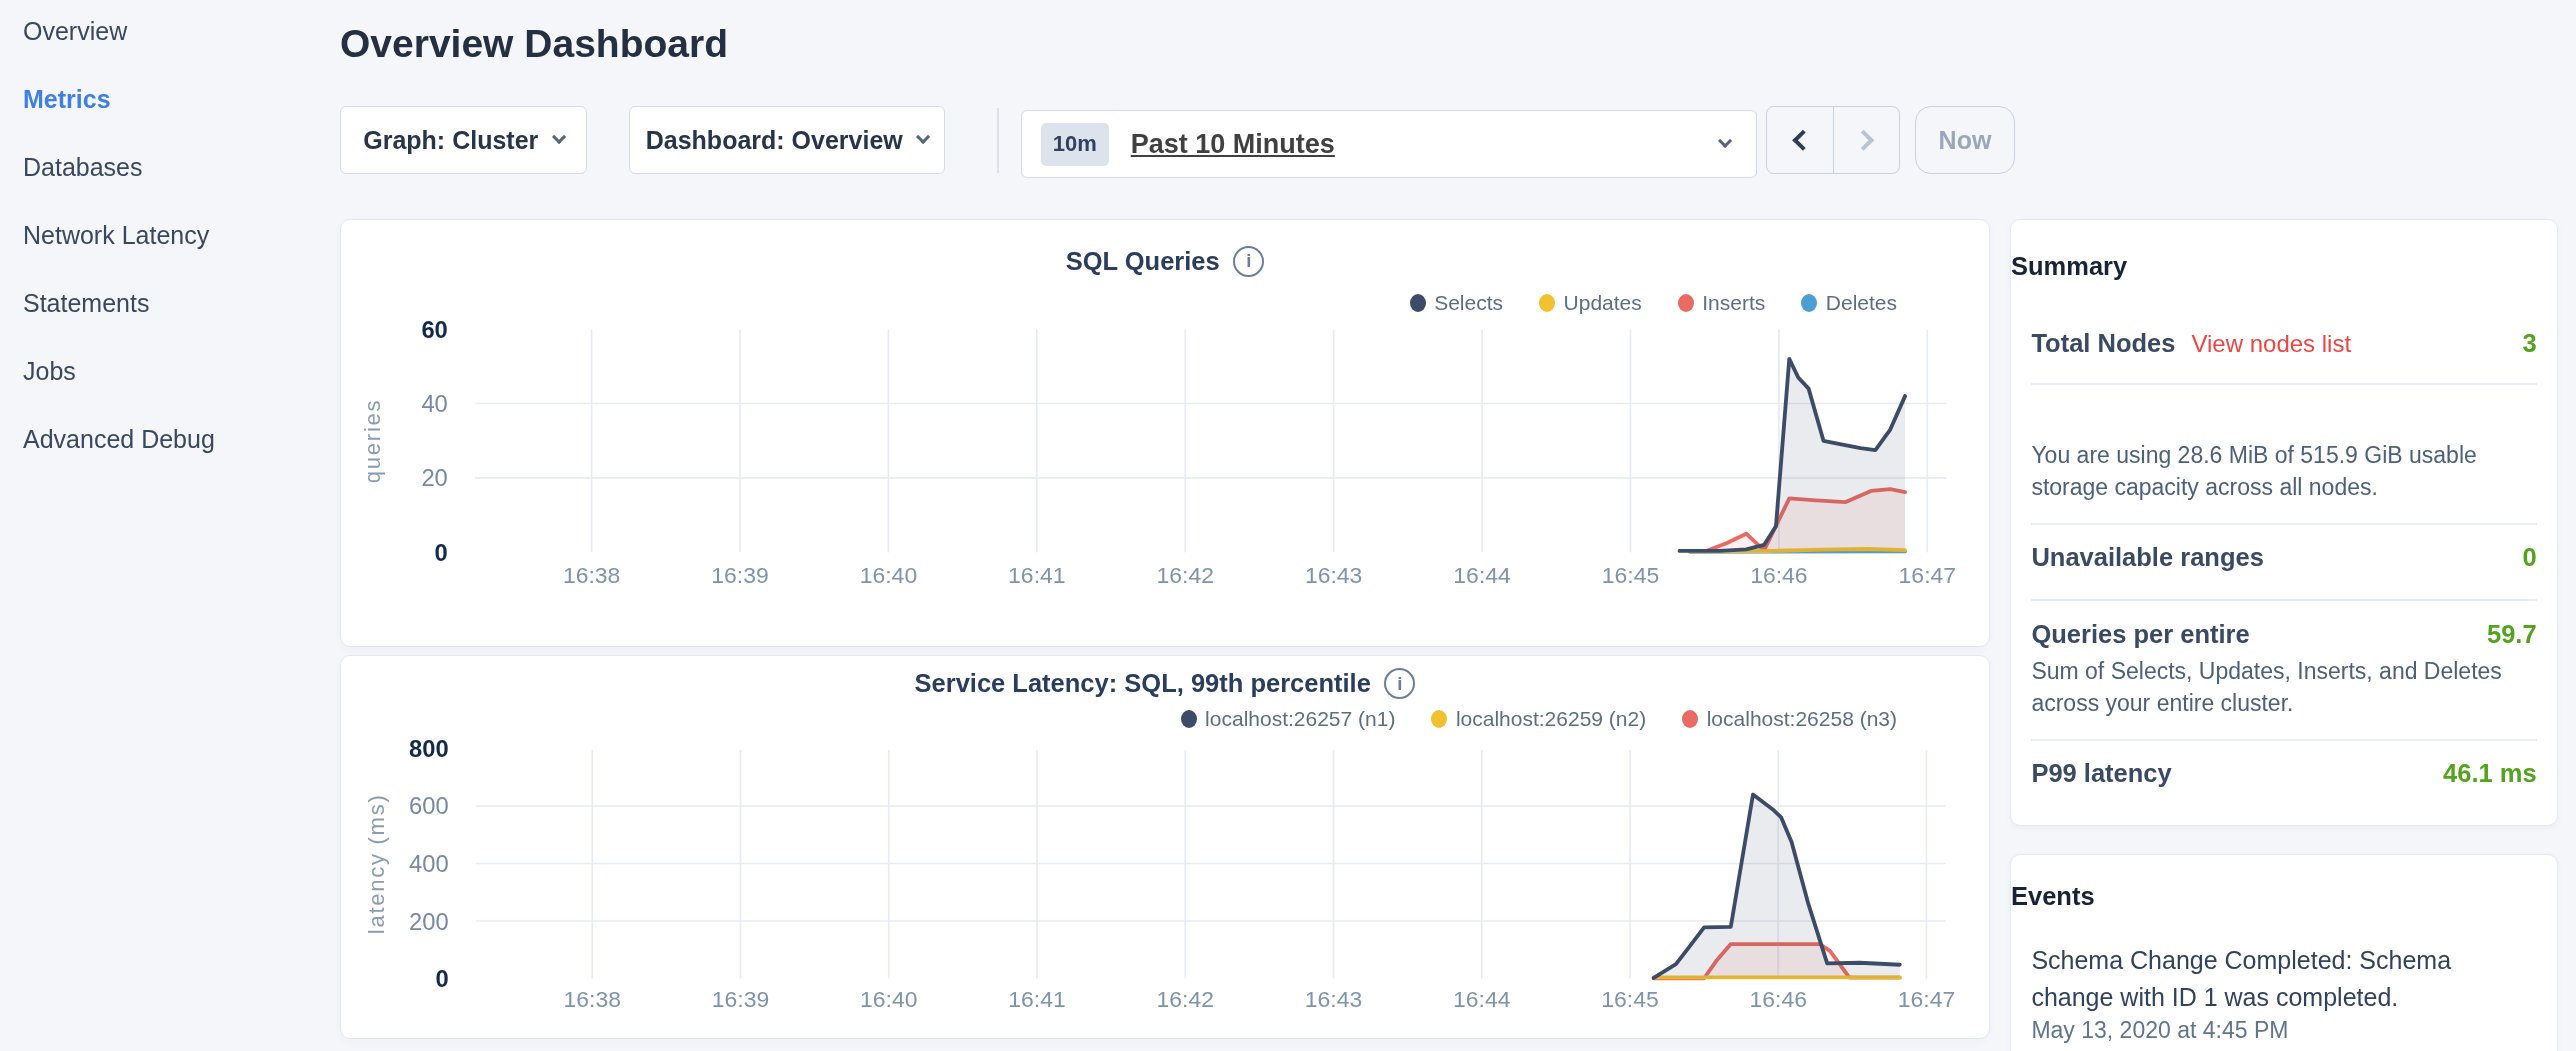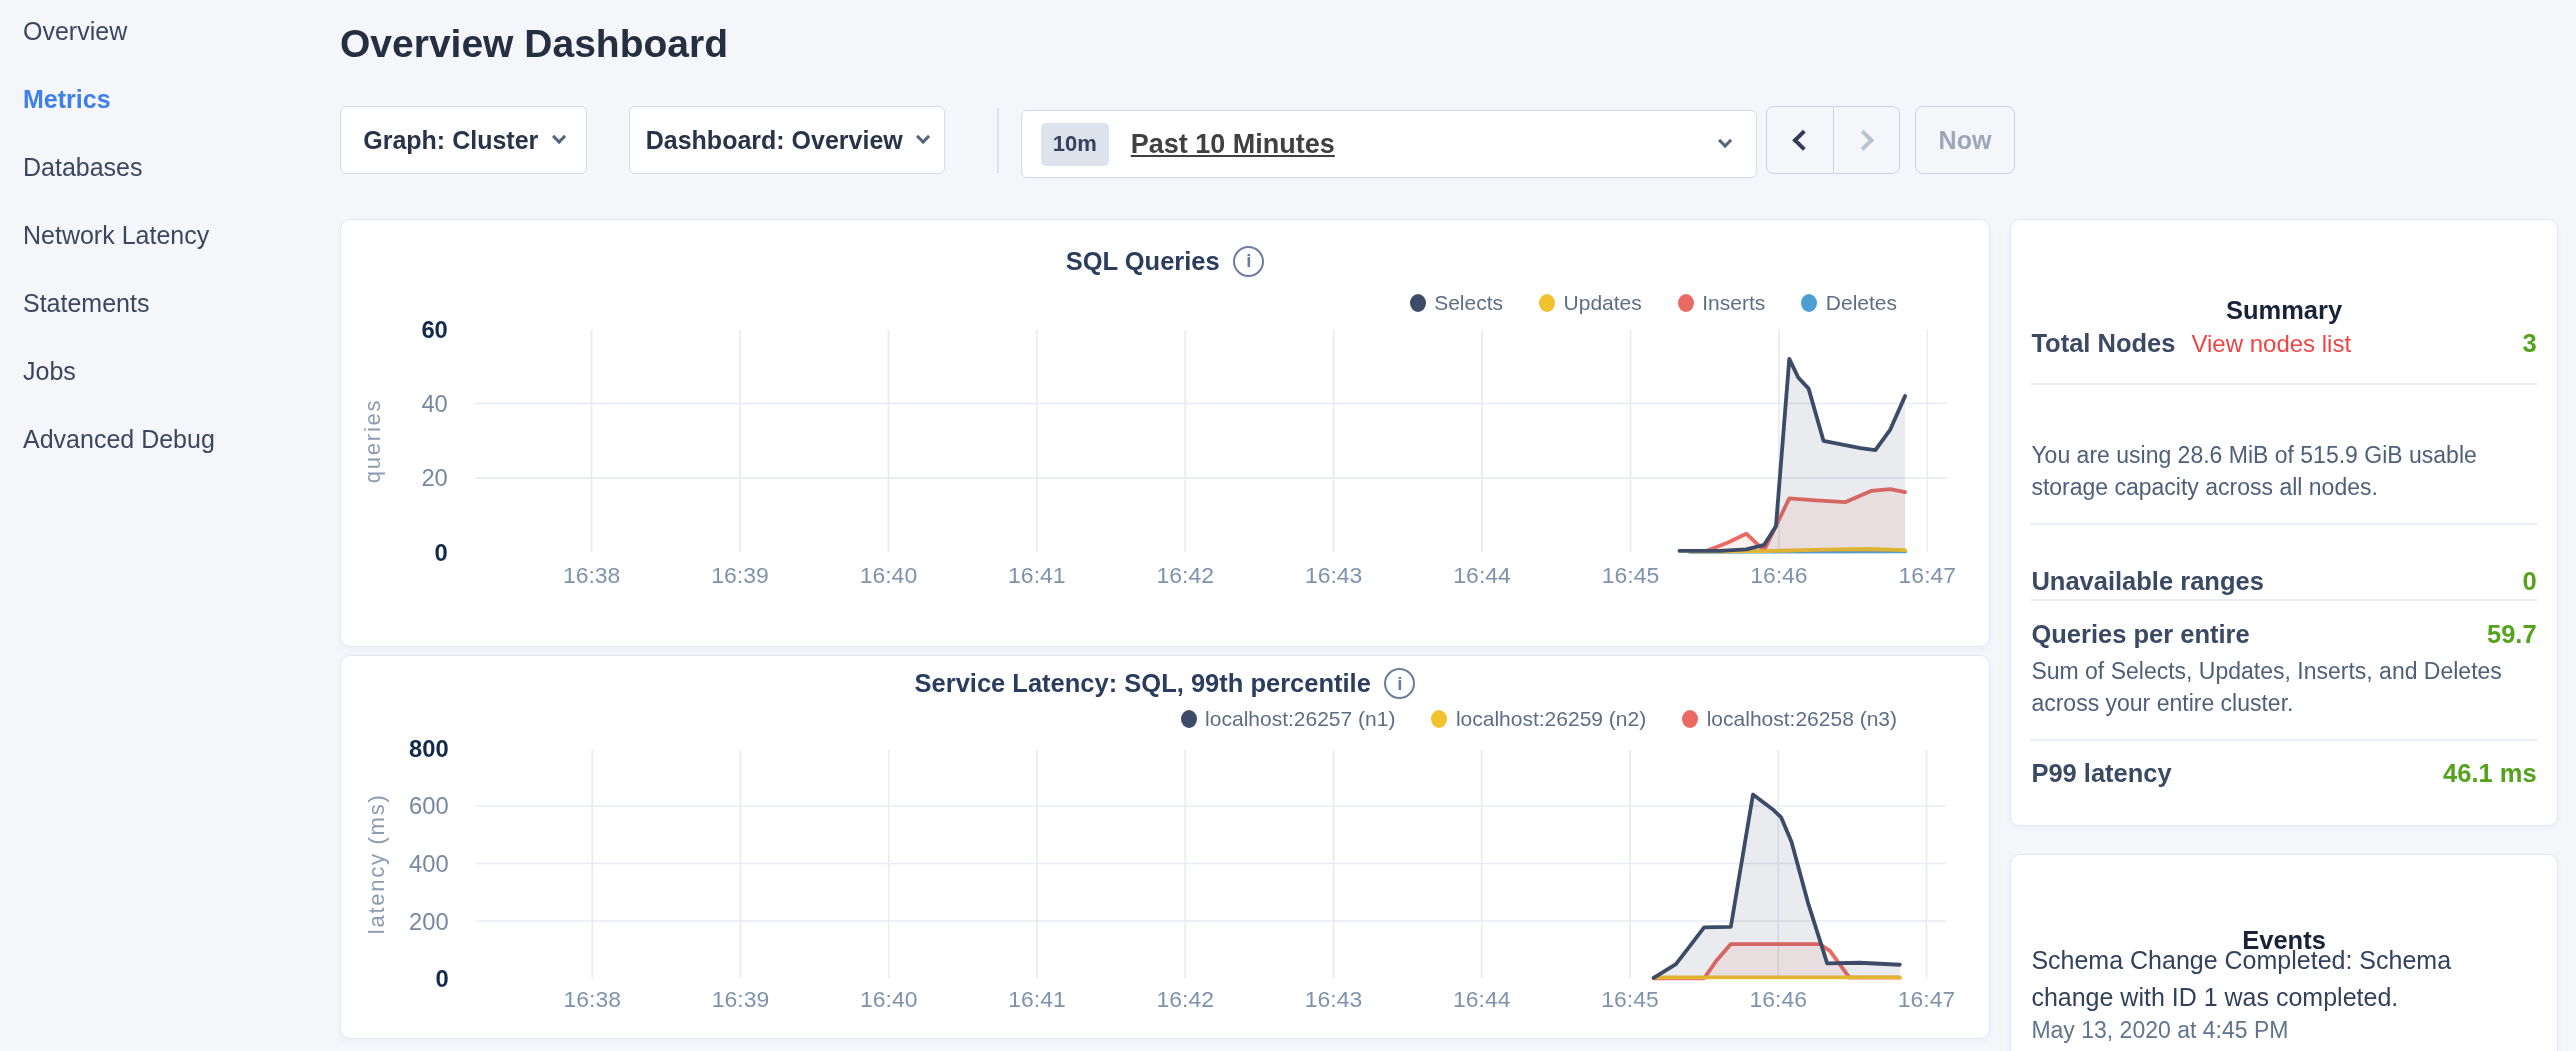--- a/index.html
+++ b/index.html
@@ -36,21 +36,21 @@
 
   .btn-group { position:absolute; left:1766px; top:106px; width:134px; height:68px;
                border:1.7px solid #c8d1de; border-radius:7.7px; display:flex; }
   .btn-cell { width:50%; display:flex; align-items:center; justify-content:center; cursor:pointer; }
   .btn-cell + .btn-cell { border-left:1.7px solid #c8d1de; }
   .arrow { display:inline-block; width:14.5px; height:14.5px; border-style:solid; border-width:0 4.3px 4.3px 0; }
   .arrow-prev { border-color:#2e3c55; transform:rotate(135deg); margin-left:6.8px; }
   .arrow-next { border-color:#b9c3d2; transform:rotate(-45deg); margin-right:6.8px; }
 
   .btn-now { position:absolute; left:1915px; top:106px; width:100px; height:68px;
-             border:1.7px solid #c8d1de; border-radius:8px; display:flex; align-items:center;
+             border:1.7px solid #c8d1de; border-radius:16px; display:flex; align-items:center;
              justify-content:center; font-size:25px; font-weight:700; color:#9ba7b8; cursor:pointer; }
 
   
   .card { position:absolute; background:#fff; border:1.7px solid #e3e8ef; border-radius:10.2px;
           box-shadow:0 2.6px 6px rgba(60,80,120,0.04); }
   .card-chart1 { left:340px; top:219px; width:1650px; height:428px; }
   .card-chart2 { left:340px; top:655px; width:1650px; height:384px; }
   .card-summary { left:2010px; top:219px; width:548px; height:607px; }
   .card-events  { left:2010px; top:854px; width:548px; height:238px; }
 
@@ -69,21 +69,21 @@
   .legend-item { display:flex; align-items:center; gap:8.5px; font-size:21px; color:#5c6e86; }
   .dot { width:16px; height:18px; border-radius:50%; }
 
   .chart-svg { position:absolute; left:-1.7px; top:-1.7px; }
   .ytick { font-size:28px; font-weight:400; fill:#7789a2; }
   .ytick.bold { font-weight:700; fill:#132a4d; }
   .xtick { font-size:27px; fill:#7e93ad; }
   .yname { font-size:26px; fill:#8b9bb1; letter-spacing:2px; }
 
   
-  .panel-title { position:absolute; width:100%; text-align:center; font-size:25.5px; font-weight:700; color:#182338;margin-top:44px; }
+  .panel-title { position:absolute; width:100%; font-size:25.5px; font-weight:700; color:#182338; }
   .card-summary .panel-title { top:32px; }
   .sum-row { position:absolute; left:20.4px; right:20.4px; display:flex; align-items:baseline; }
   .sum-label { font-size:25.5px; font-weight:700; color:#3a4a64; }
   .sum-link { font-size:24px; font-weight:400; color:#ef4444; margin-left:16px; cursor:pointer; }
   .sum-value { margin-left:auto; font-size:25.5px; font-weight:700; color:#54a31c; }
   .sum-desc { position:absolute; left:20.4px; right:20.4px; font-size:23px; color:#4d5f7a; line-height:32px; }
   .sum-divider { position:absolute; left:20.4px; right:20.4px; height:1.7px; background:#e8edf3; }
 
   
   .card-events .panel-title { top:27px; }
@@ -262,21 +262,21 @@
   <div class="sum-row" style="top:109px;">
     <span class="sum-label">Total Nodes</span>
     <span class="sum-link">View nodes list</span>
     <span class="sum-value">3</span>
   </div>
   <div class="sum-divider" style="top:163px;"></div>
 
   <div class="sum-desc" style="top:219px;">You are using 28.6 MiB of 515.9 GiB usable storage capacity across all nodes.</div>
   <div class="sum-divider" style="top:303px;"></div>
 
-  <div class="sum-row" style="top:323px;margin-top:24px;">
+  <div class="sum-row" style="top:323px;">
     <span class="sum-label">Unavailable ranges</span>
     <span class="sum-value">0</span>
   </div>
   <div class="sum-divider" style="top:379px;"></div>
 
   <div class="sum-row" style="top:400px;">
     <span class="sum-label">Queries per entire</span>
     <span class="sum-value">59.7</span>
   </div>
   <div class="sum-desc" style="top:435px;">Sum of Selects, Updates, Inserts, and Deletes across your entire cluster.</div>

